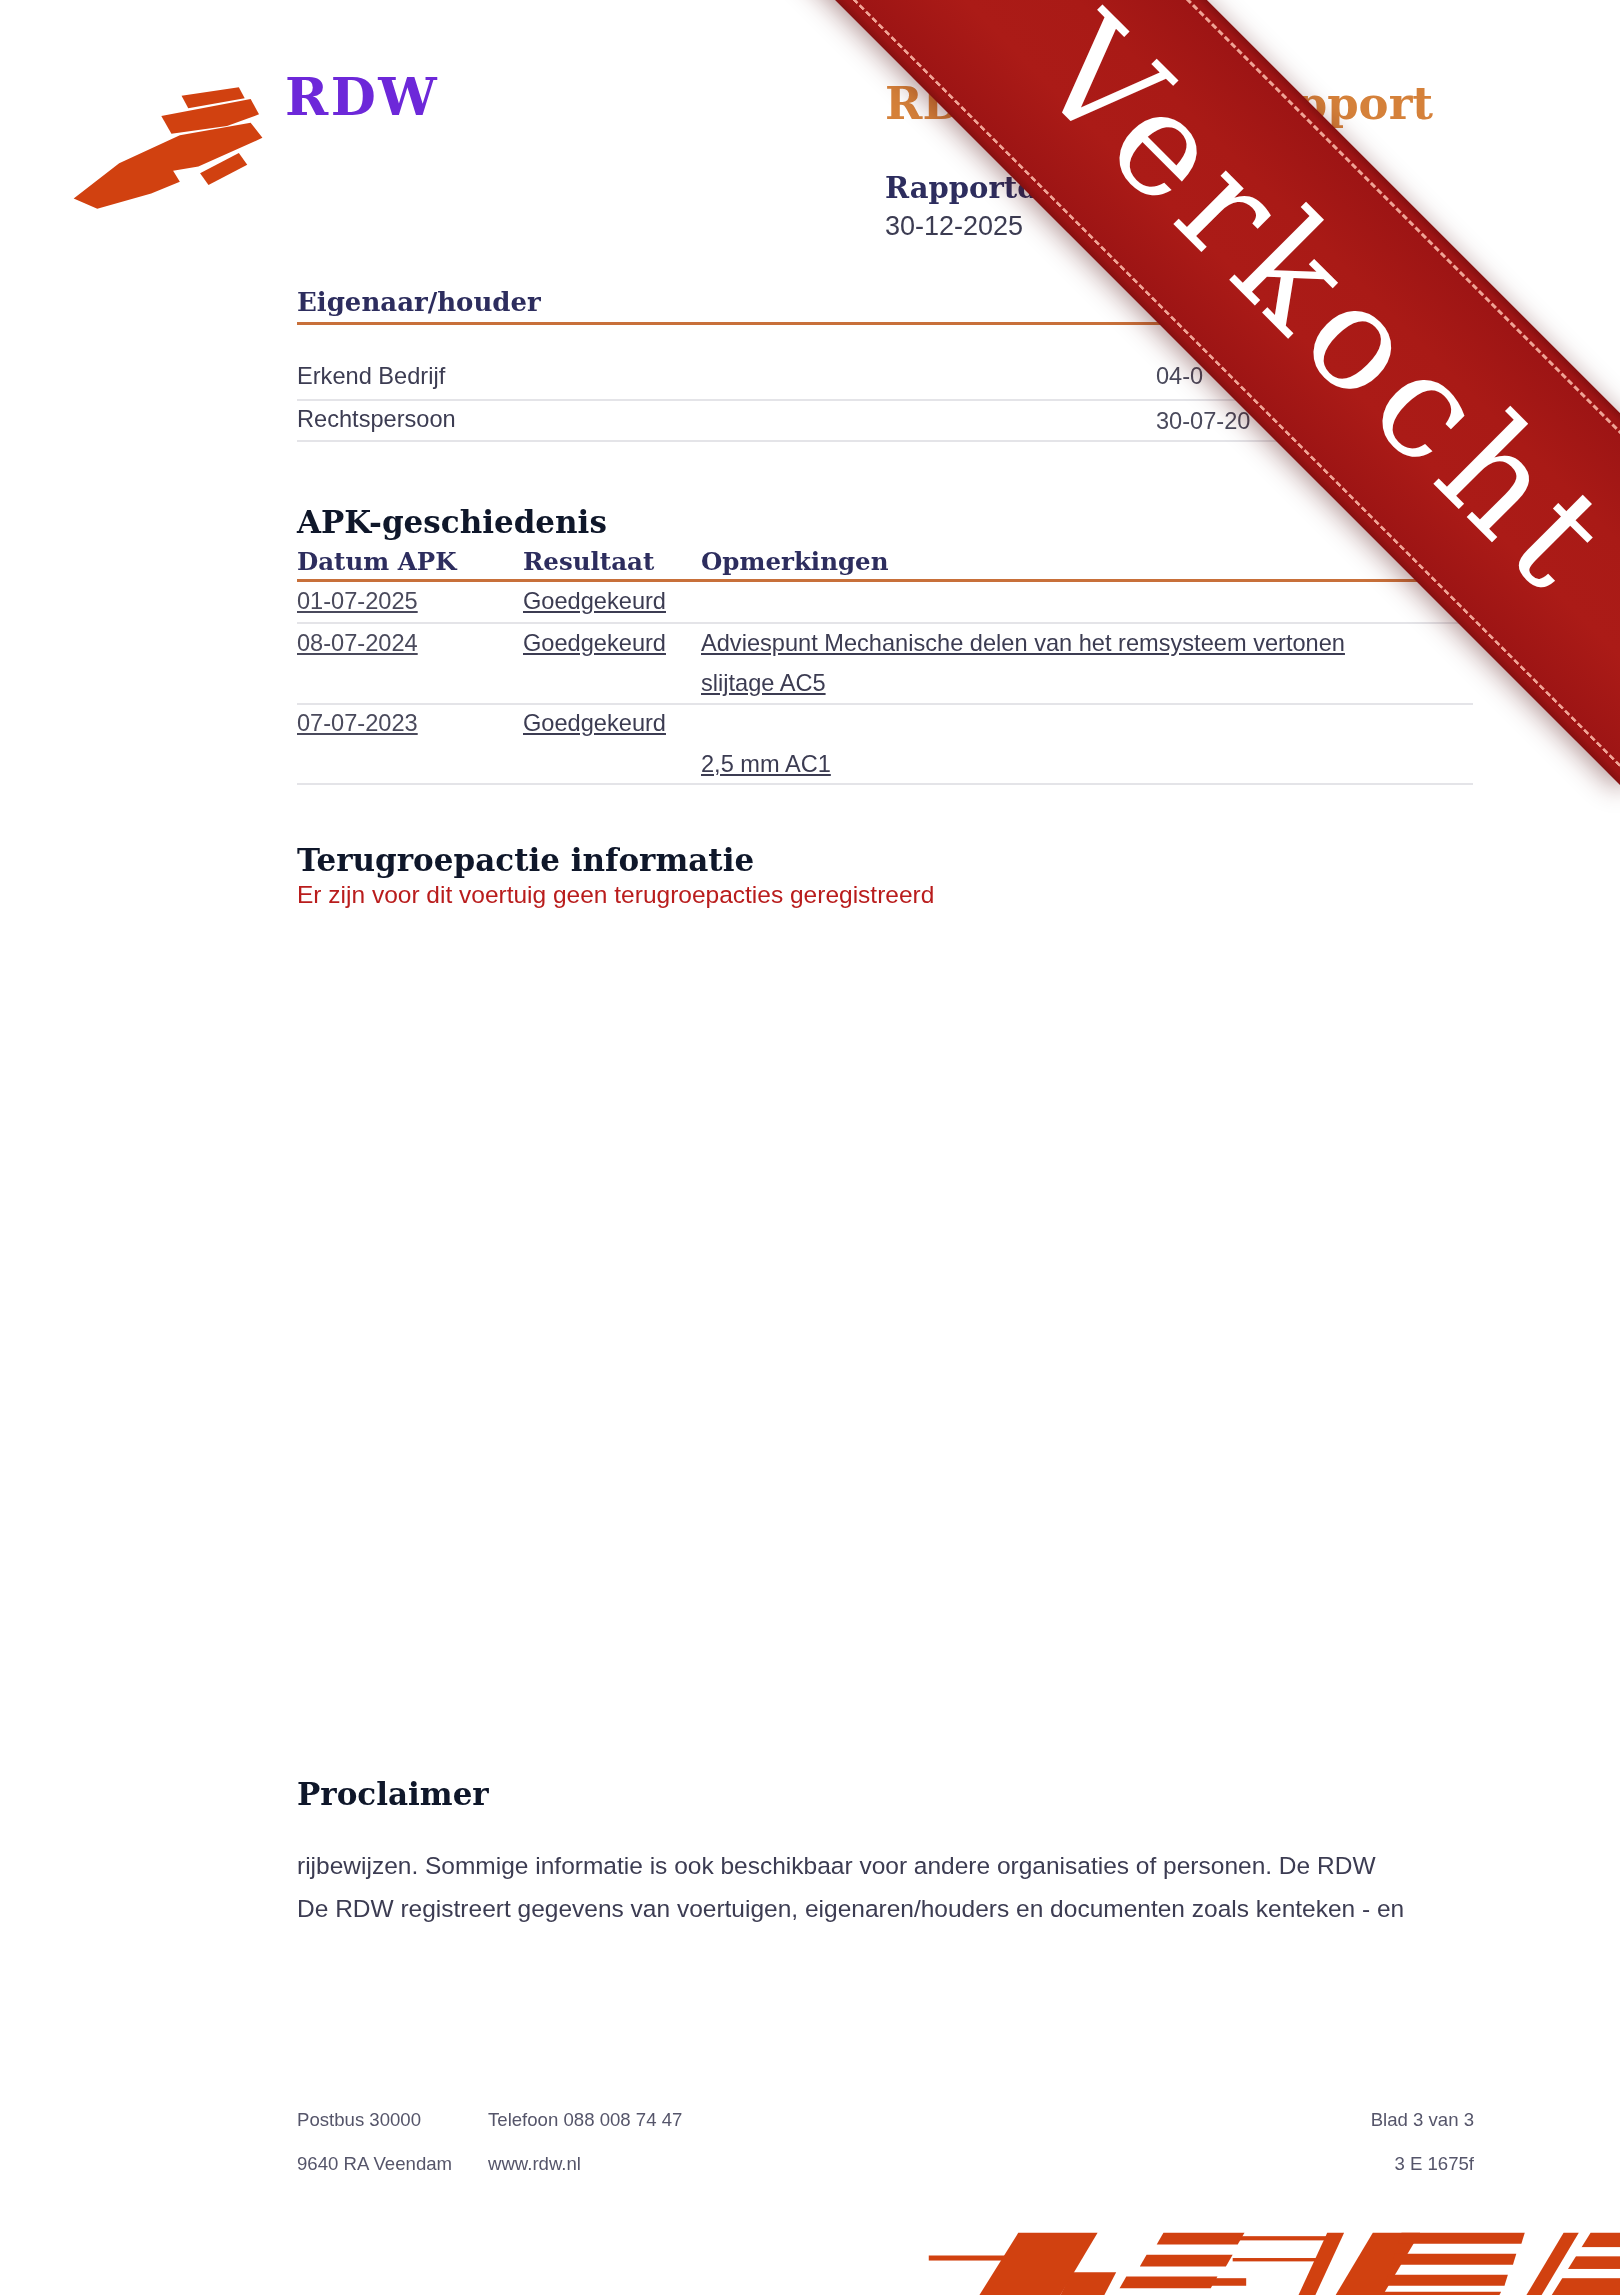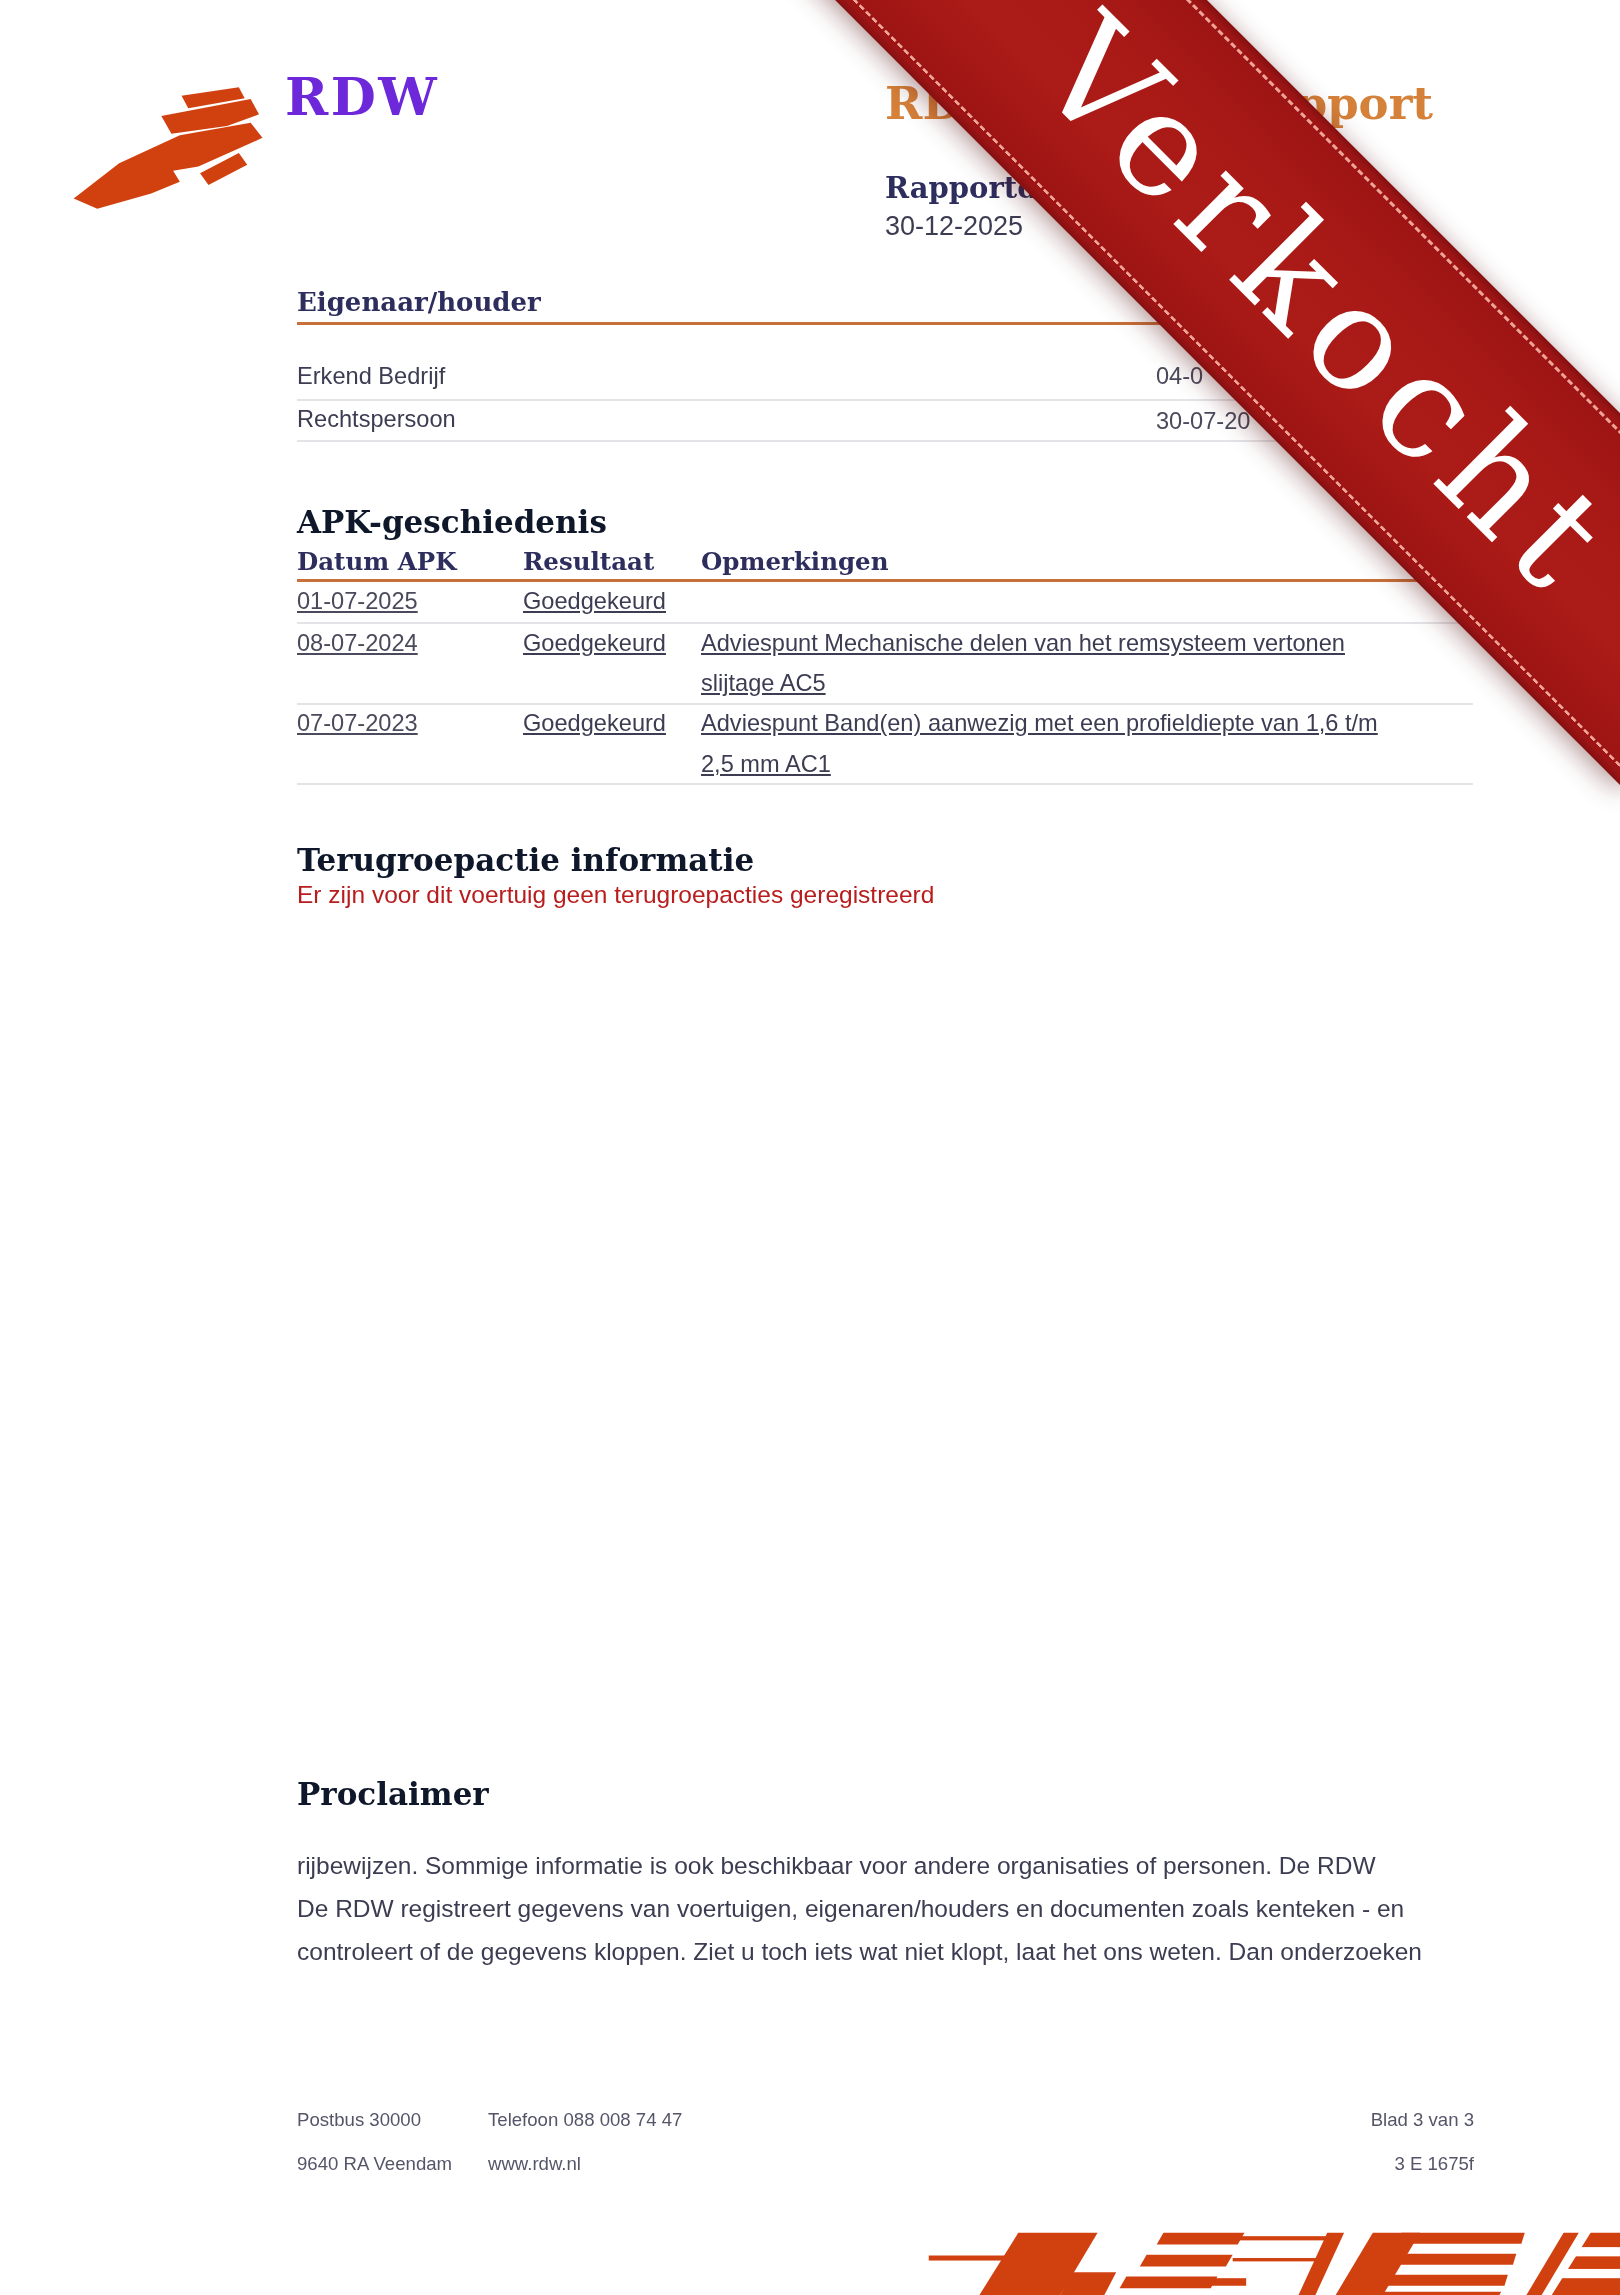--- a/index.html
+++ b/index.html
@@ -117,32 +117,30 @@
     <div class="abs apk-sep1 sep"></div>
 
     <div class="abs r2a c1 apk-cell apk-date">08-07-2024</div>
     <div class="abs r2a c2 apk-cell apk-result">Goedgekeurd</div>
     <div class="abs r2a c3 apk-cell apk-remark">Adviespunt Mechanische delen van het remsysteem vertonen</div>
     <div class="abs r2b c3 apk-cell apk-remark">slijtage AC5</div>
     <div class="abs apk-sep2 sep"></div>
 
     <div class="abs r3a c1 apk-cell apk-date">07-07-2023</div>
     <div class="abs r3a c2 apk-cell apk-result">Goedgekeurd</div>
-    <div class="abs r3a c3 apk-cell apk-remark">Adviespunt Band(en) aanwezig met een profieldiepte van 1,6 t/m</div>
     <div class="abs r3b c3 apk-cell apk-remark">2,5 mm AC1</div>
     <div class="abs apk-sep3 sep"></div>
 
     <div class="abs recall-heading section-heading-orange slab">Terugroepactie informatie</div>
     <div class="abs recall-body body-text">Er zijn voor dit voertuig geen terugroepacties geregistreerd</div>
 
     <div class="abs proclaimer-heading section-heading-orange slab">Proclaimer</div>
     <div class="abs proclaimer-para">
       <div>rijbewijzen. Sommige informatie is ook beschikbaar voor andere organisaties of personen. De RDW</div>
       <div>De RDW registreert gegevens van voertuigen, eigenaren/houders en documenten zoals kenteken - en</div>
-      <div>controleert of de gegevens kloppen. Ziet u toch iets wat niet klopt, laat het ons weten. Dan onderzoeken</div>
     </div>
   </div>
 
   <div class="abs footer-text f-postbus">Postbus 30000</div>
   <div class="abs footer-text f-phone">Telefoon 088 008 74 47</div>
   <div class="abs footer-text f-page">Blad 3 van 3</div>
   <div class="abs footer-text f-city">9640 RA Veendam</div>
   <div class="abs footer-text f-site">www.rdw.nl</div>
   <div class="abs footer-text f-code">3 E 1675f</div>
 

